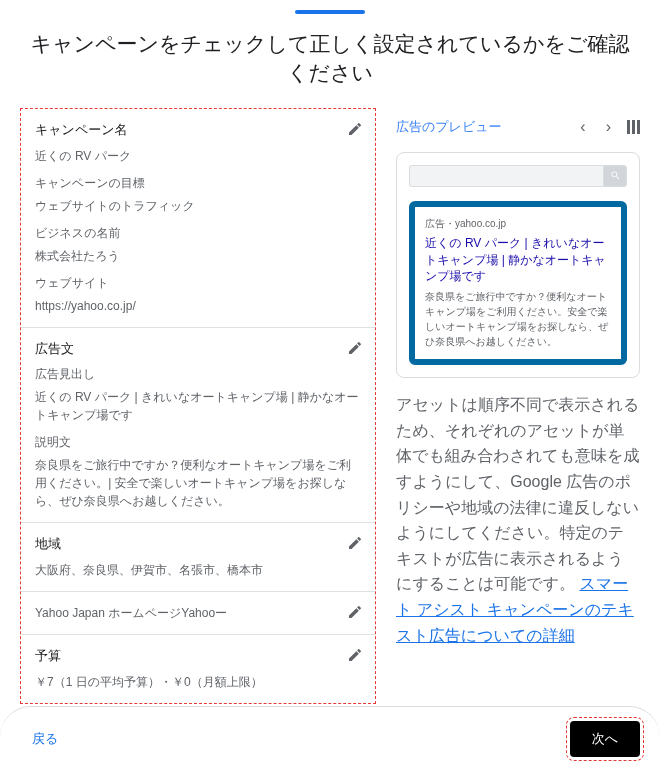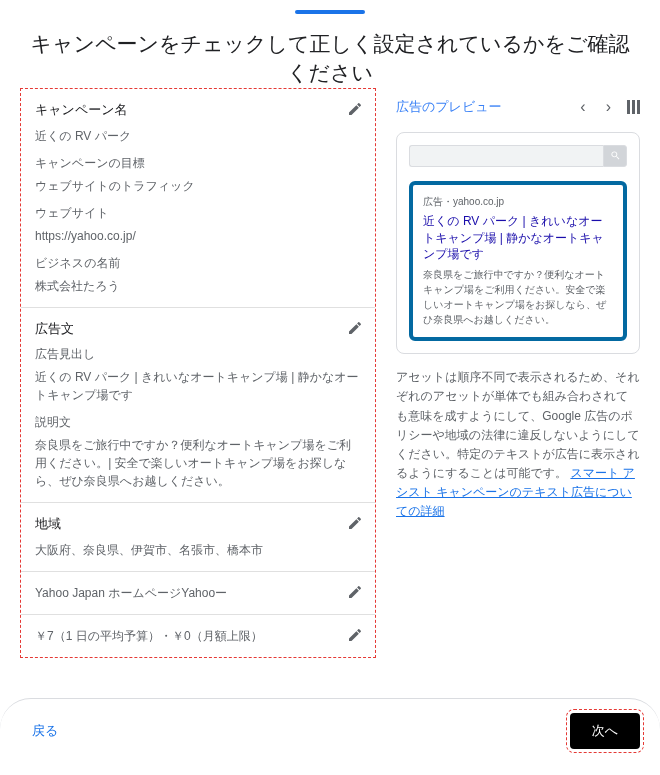--- a/index.html
+++ b/index.html
@@ -17,20 +17,21 @@
       background: #1a73e8;
       border-radius: 2px;
       margin: 10px auto 15px;
     }
     .page-title {
       text-align: center;
       font-size: 21px;
       font-weight: 400;
       color: #202124;
       padding: 0 20px;
+      margin-bottom: 20px;
       line-height: 1.4;
     }
     .main-content {
       display: flex;
       padding: 0 20px;
       gap: 20px;
     }
     .left-panel {
       width: 356px;
       border: 1.5px dashed #e53935;
@@ -100,36 +101,36 @@
       height: 22px;
       background: #d2d5d9;
       border: 1px solid #dadce0;
       border-radius: 0 3px 3px 0;
       display: flex;
       align-items: center;
       justify-content: center;
     }
     .search-btn svg { width: 11px; height: 11px; fill: #fff; }
     .ad-box {
-      border: 4px solid #0369a1;
+      border: 6px solid #0369a1;
       border-radius: 6px;
       padding: 10px;
     }
     .ad-label { font-size: 10px; color: #5f6368; margin-bottom: 4px; }
     .ad-headline { font-size: 12px; color: #1a0dab; line-height: 1.4; margin-bottom: 4px; }
     .ad-desc { font-size: 10px; color: #5f6368; line-height: 1.5; }
     .disclaimer {
-      font-size: 12px;
+      font-size: 16px;
       color: #5f6368;
       line-height: 1.6;
     }
     .disclaimer a { color: #1a73e8; text-decoration: underline; }
     .footer {
       position: absolute;
-      bottom: 12px;
+      bottom: 4px;
       left: 0;
       right: 0;
       border-top: 1px solid #dadce0;
       padding: 14px 20px;
       display: flex;
       justify-content: space-between;
       align-items: center;
       border-radius: 31px;
     }
     .back-btn {
@@ -169,26 +170,26 @@
             <path d="M3 17.25V21h3.75L17.81 9.94l-3.75-3.75L3 17.25zM20.71 7.04c.39-.39.39-1.02 0-1.41l-2.34-2.34c-.39-.39-1.02-.39-1.41 0l-1.83 1.83 3.75 3.75 1.83-1.83z"></path>
           </svg>
       </div>
       <div class="section-header">キャンペーン名</div>
       <div class="section-value">近くの RV パーク</div>
       <div class="sub-section">
         <div class="section-label">キャンペーンの目標</div>
         <div class="section-value">ウェブサイトのトラフィック</div>
       </div>
       <div class="sub-section">
+        <div class="section-label">ビジネスの名前</div>
+        <div class="section-value">株式会社たろう</div>
+      </div>
+      <div class="sub-section">
         <div class="section-label">ウェブサイト</div>
         <div class="section-value">https://yahoo.co.jp/</div>
-      </div>
-      <div class="sub-section">
-        <div class="section-label">ビジネスの名前</div>
-        <div class="section-value">株式会社たろう</div>
       </div>
     </div>
 
     <div class="section">
       <div class="edit-icon">
         <svg viewBox="0 0 24 24">
             <path d="M3 17.25V21h3.75L17.81 9.94l-3.75-3.75L3 17.25zM20.71 7.04c.39-.39.39-1.02 0-1.41l-2.34-2.34c-.39-.39-1.02-.39-1.41 0l-1.83 1.83 3.75 3.75 1.83-1.83z"></path>
           </svg>
       </div>
       <div class="section-header">広告文</div>
@@ -218,20 +219,21 @@
       </div>
       <div class="section-value">Yahoo Japan ホームページYahooー</div>
     </div>
 
     <div class="section">
       <div class="edit-icon">
         <svg viewBox="0 0 24 24">
             <path d="M3 17.25V21h3.75L17.81 9.94l-3.75-3.75L3 17.25zM20.71 7.04c.39-.39.39-1.02 0-1.41l-2.34-2.34c-.39-.39-1.02-.39-1.41 0l-1.83 1.83 3.75 3.75 1.83-1.83z"></path>
           </svg>
       </div>
+      <div class="section-header">予算</div>
       <div class="section-value">￥7（1 日の平均予算）・￥0（月額上限）</div>
     </div>
 
   </div>
 
   <div class="right-panel">
     <div class="preview-header">
       <div class="preview-title">広告のプレビュー</div>
       <div class="preview-controls">
         <span class="preview-nav">‹</span>

